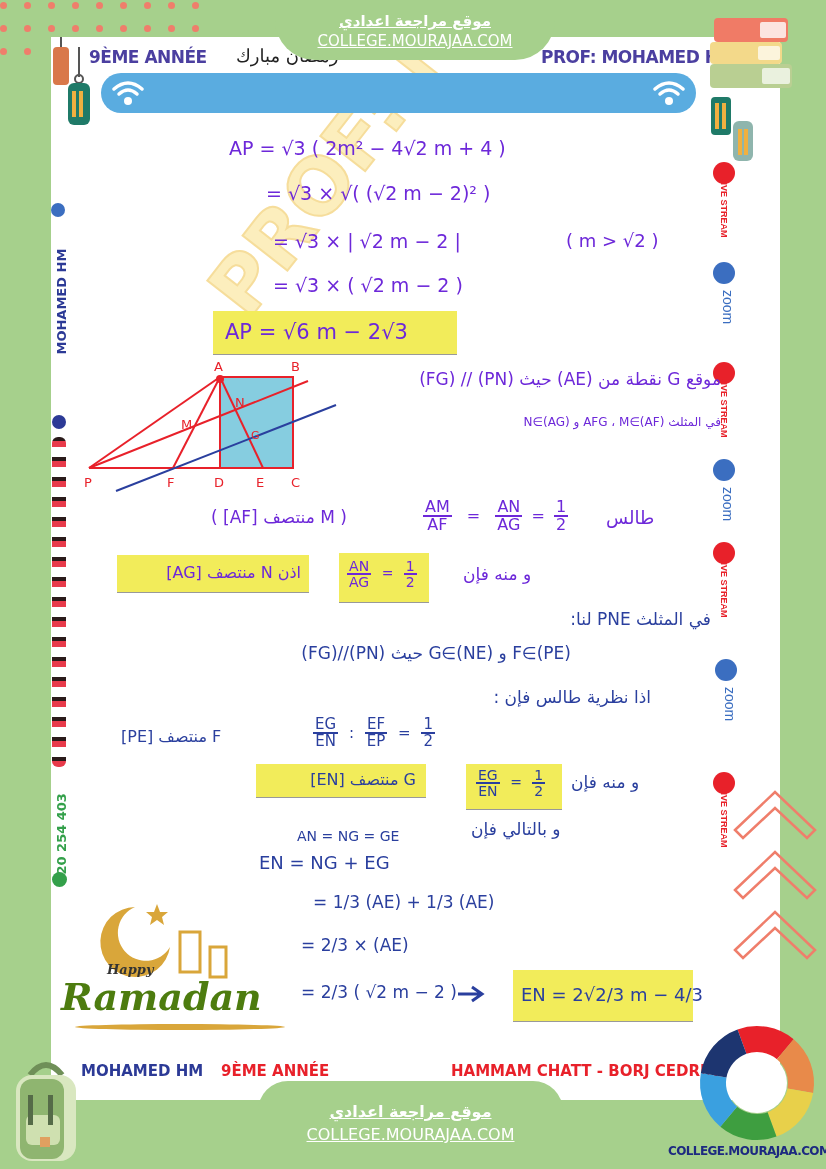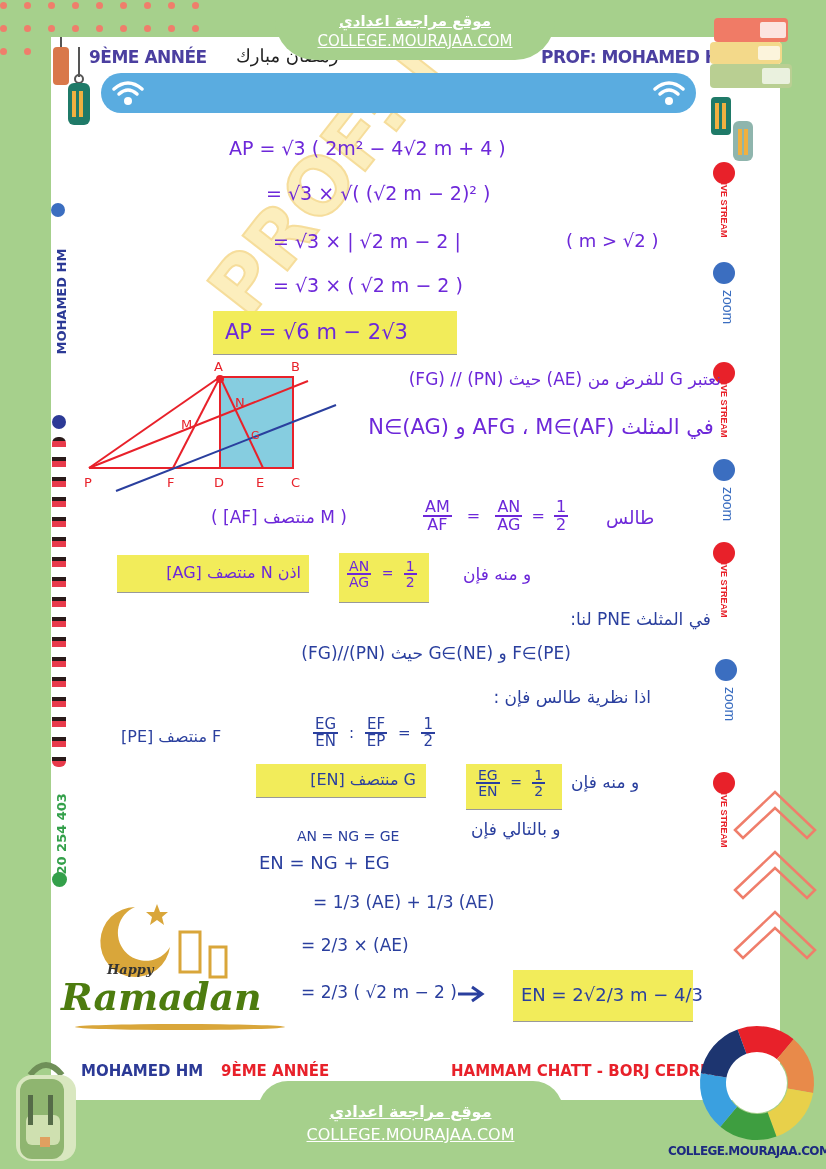--- a/index.html
+++ b/index.html
@@ -216,22 +216,22 @@
       <text x="133" y="128">D</text>
       <text x="175" y="128">E</text>
       <text x="86" y="128">F</text>
       <text x="3" y="128">P</text>
       <text x="100" y="70">M</text>
       <text x="154" y="48">N</text>
       <text x="170" y="80" font-size="11">G</text>
     </g>
   </svg>
 
-  <div class="hw ink-red" style="left:310px;top:332px;font-size:17px;direction:rtl;width:360px;text-align:right">نعتبر G للفرض من (AE) حيث (PN) // (FG)</div>
-  <div class="hw ink-red" style="left:310px;top:378px;font-size:21px;direction:rtl;width:360px;text-align:center">في المثلث AFG ، M∈(AF) و N∈(AG)</div>
+  <div class="hw ink-red" style="left:310px;top:332px;font-size:17px;direction:rtl;width:360px;text-align:right">موقع G نقطة من (AE) حيث (PN) // (FG)</div>
+  <div class="hw ink-red" style="left:310px;top:378px;font-size:12px;direction:rtl;width:360px;text-align:right">في المثلث AFG ، M∈(AF) و N∈(AG)</div>
 
   <div class="hw ink-red" style="left:160px;top:470px;font-size:17px;direction:rtl">( M منتصف [AF] )</div>
   <div class="hw ink-red" style="left:372px;top:462px;font-size:16px">
     <span class="frac"><span class="n">AM</span><span class="d">AF</span></span>
     <span style="margin:0 10px">=</span>
     <span class="frac"><span class="n">AN</span><span class="d">AG</span></span>
     <span style="margin:0 4px">=</span>
     <span class="frac"><span class="n">1</span><span class="d">2</span></span>
   </div>
   <div class="hw ink-red" style="left:555px;top:470px;font-size:18px">طالس</div>

